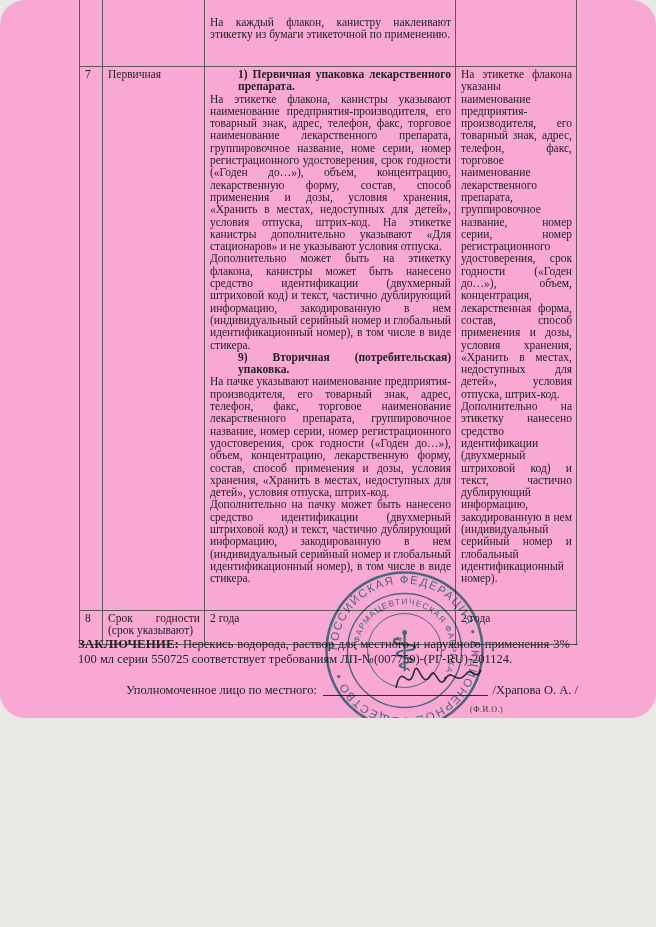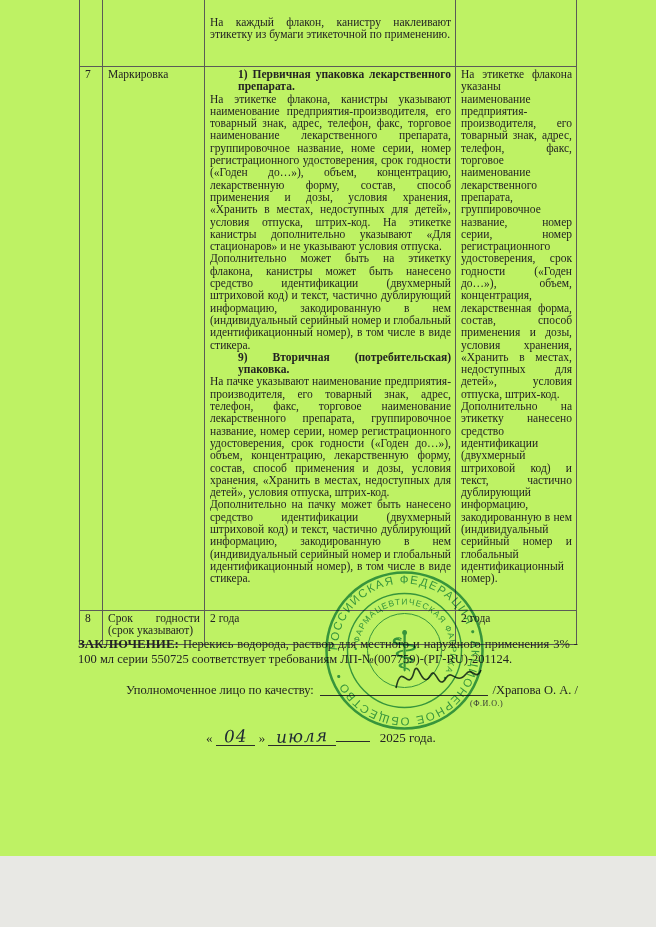--- a/index.html
+++ b/index.html
@@ -1,19 +1,19 @@
 <!DOCTYPE html>
 <html><head>
 <meta charset="utf-8">
 <style>
   html,body { margin:0; padding:0; background:#e8e8e4; }
   .page {
-    position:relative; width:656px; height:856px; margin:0 auto;
-    background:#bef264; overflow:hidden;
-    font-family:"Liberation Serif", serif; color:#232323;
+    position:relative; width:656px; height:718px; margin:0 auto;
+    background:#f9a8d4; overflow:hidden;
+    font-family:"Liberation Serif", serif; color:#232323;border-radius:25px;
   }
 
   
   table.doc {
     position:absolute; left:79px; top:0; width:497px;
     border-collapse:collapse; table-layout:fixed;
   }
   table.doc td {
     border:1px solid #5b5b57; vertical-align:top;
     padding:1px 4px 2px 5px;
@@ -34,21 +34,21 @@
   .bottom {
     position:absolute; left:78px; top:636px; width:500px;
     font-size:12.5px; line-height:1.22;
   }
   .conclusion { text-align:justify; }
   .conclusion b { font-size:13px; }
   .sig-row { display:flex; align-items:flex-end; margin-top:15px; padding-left:48px; }
   .sig-label { white-space:nowrap; }
   .sig-line { flex:1; border-bottom:1px solid #2a2a2a; margin:0 4px 2px 6px; min-width:60px; }
   .sig-name { white-space:nowrap; }
-  .sig-caption { margin-left:392px; font-size:8px; letter-spacing:.5px; color:#333; margin-top:1px; }
+  .sig-caption { margin-left:392px; font-size:8px; letter-spacing:.5px; color:#333; margin-top:7px; }
   .date-row { margin-top:17px; padding-left:128px; font-size:13px; }
   .hand {
     font-family:"DejaVu Serif", serif; font-style:italic;
     font-size:17px; letter-spacing:1px; color:#1d2733;
     display:inline-block; transform:rotate(-2deg);
   }
   .u { border-bottom:1px solid #2a2a2a; padding:0 8px; }
   .u-tail { display:inline-block; width:34px; border-bottom:1px solid #2a2a2a; margin-right:6px; }
 
   
@@ -78,21 +78,21 @@
         <tr class="partial">
       <td class="num"></td>
       <td class="label"></td>
       <td class="cA">
         <p>На каждый флакон, канистру наклеивают этикетку из бумаги этикеточной по применению.</p>
       </td>
       <td></td>
     </tr>
     <tr class="row7">
       <td class="num">7</td>
-      <td class="label">Маркировка</td>
+      <td class="label">Первичная</td>
       <td class="cA">
         <p class="b">1) Первичная упаковка лекарственного препарата.</p>
         <p>На этикетке флакона, канистры указывают наименование предприятия-производителя, его товарный знак, адрес, телефон, факс, торговое наименование лекарственного препарата, группировочное название, номе серии, номер регистрационного удостоверения, срок годности («Годен до…»), объем, концентрацию, лекарственную форму, состав, способ применения и дозы, условия хранения, «Хранить в местах, недоступных для детей», условия отпуска, штрих-код. На этикетке канистры дополнительно указывают «Для стационаров» и не указывают условия отпуска.</p>
         <p>Дополнительно может быть на этикетку флакона, канистры может быть нанесено средство идентификации (двухмерный штриховой код) и текст, частично дублирующий информацию, закодированную в нем (индивидуальный серийный номер и глобальный идентификационный номер), в том числе в виде стикера.</p>
         <p class="b">9) Вторичная (потребительская) упаковка.</p>
         <p>На пачке указывают наименование предприятия-производителя, его товарный знак, адрес, телефон, факс, торговое наименование лекарственного препарата, группировочное название, номер серии, номер регистрационного удостоверения, срок годности («Годен до…»), объем, концентрацию, лекарственную форму, состав, способ применения и дозы, условия хранения, «Хранить в местах, недоступных для детей», условия отпуска, штрих-код.</p>
         <p>Дополнительно на пачку может быть нанесено средство идентификации (двухмерный штриховой код) и текст, частично дублирующий информацию, закодированную в нем (индивидуальный серийный номер и глобальный идентификационный номер), в том числе в виде стикера.</p>
       </td>
       <td>
         <p>На этикетке флакона указаны наименование предприятия-производителя, его товарный знак, адрес, телефон, факс, торговое наименование лекарственного препарата, группировочное название, номер серии, номер регистрационного удостоверения, срок годности («Годен до…»), объем, концентрация, лекарственная форма, состав, способ применения и дозы, условия хранения, «Хранить в местах, недоступных для детей», условия отпуска, штрих-код.</p>
@@ -109,21 +109,21 @@
       <td class="val">2 года</td>
     </tr>
   </tbody>
     </table>
 
   <div class="bottom">
     <div class="conclusion">
       <b>ЗАКЛЮЧЕНИЕ:</b><span> Перекись водорода, раствор для местного и наружного применения 3% - 100 мл серии 550725 соответствует требованиям ЛП-№(007759)-(РГ-RU)-201124.</span>
     </div>
     <div class="sig-row">
-      <span class="sig-label">Уполномоченное лицо по качеству:</span>
+      <span class="sig-label">Уполномоченное лицо по местного:</span>
       <span class="sig-line"></span>
       <span class="sig-name">/Храпова О. А. /</span>
     </div>
     <div class="sig-caption">(Ф.И.О.)</div>
     <div class="date-row">
       <span>«</span>
       <span class="u"><span class="hand">04</span></span>
       <span>»</span>
       <span class="u"><span class="hand">июля</span></span><span class="u-tail"></span>
       <span>2025 года.</span>

